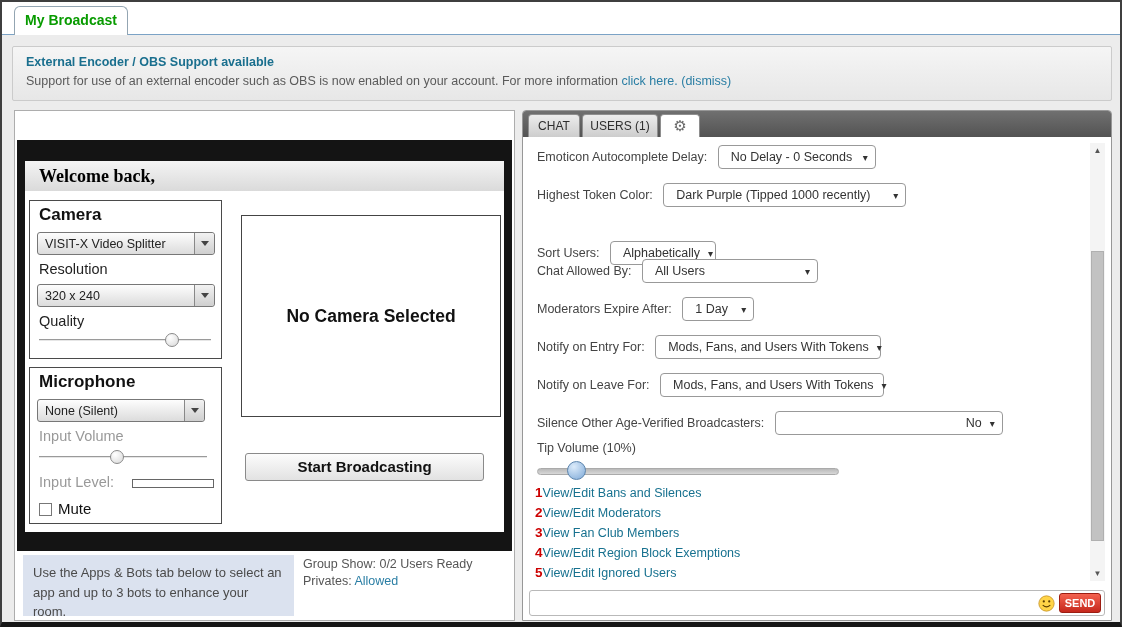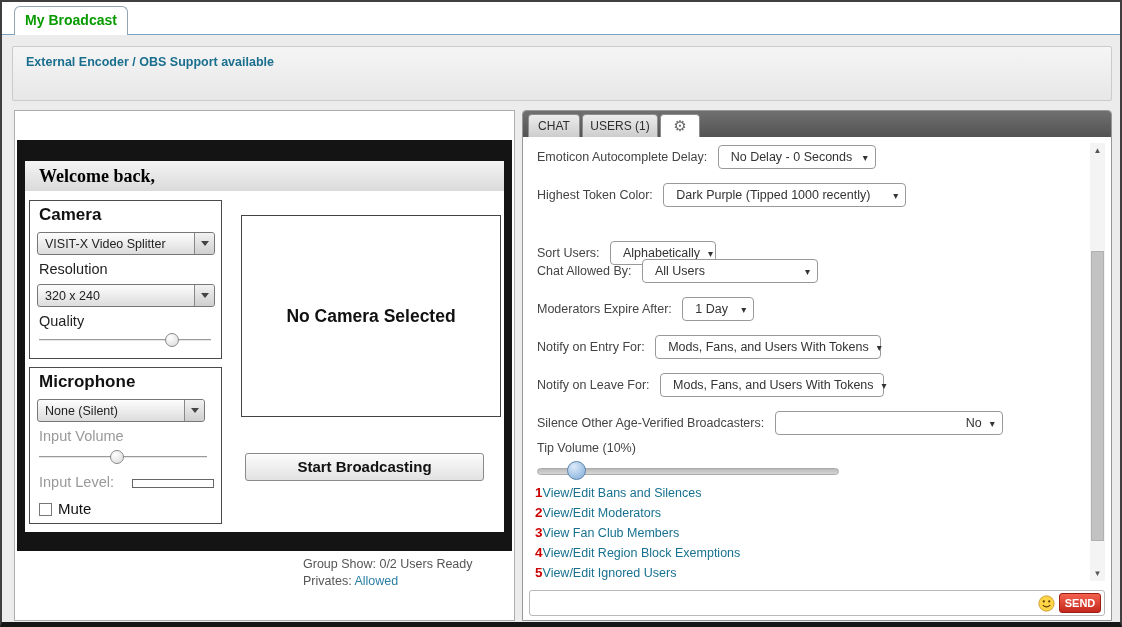--- a/index.html
+++ b/index.html
@@ -124,20 +124,25 @@
 </head>
 <body>
 
 <div class="page">
 
   <div class="tabrow"></div>
   <div class="main-tab">My Broadcast</div>
 
   <div class="notice">
     <div class="notice-title">External Encoder / OBS Support available</div>
+    <div class="notice-body">
+      <span>Support for use of an external encoder such as OBS is now enabled on your account. For more information</span>
+      <span class="teal">click here.</span>
+      <span class="teal"><span>(</span><span>dismiss</span><span>)</span></span>
+    </div>
   </div>
 
   <div class="left-panel">
     <div class="black-widget">
       <div class="welcome-bar">Welcome back,</div>
       <div class="widget-body">
 
         <div class="hw-box" style="top:9px;height:159px;">
           <div class="hw-title">Camera</div>
           <div class="combo" style="left:7px;top:31px;width:178px;">
@@ -179,20 +184,21 @@
           <div class="mute-label" style="left:28px;top:132px;">Mute</div>
         </div>
 
         <div class="preview-box">
           <span class="preview-text">No Camera Selected</span>
         </div>
         <div class="start-btn">Start Broadcasting</div>
       </div>
     </div>
 
+    <div class="apps-note">Use the Apps &amp; Bots tab below to select an app and up to 3 bots to enhance your room.</div>
     <div class="groupshow-1">Group Show: 0/2 Users Ready</div>
     <div class="groupshow-2">
       <span>Privates:</span>
       <a class="teal">Allowed</a>
     </div>
   </div>
 
   <div class="right-panel">
     <div class="chat-tabbar">
       <div class="chat-tab" style="left:5px;width:52px;">CHAT</div>

